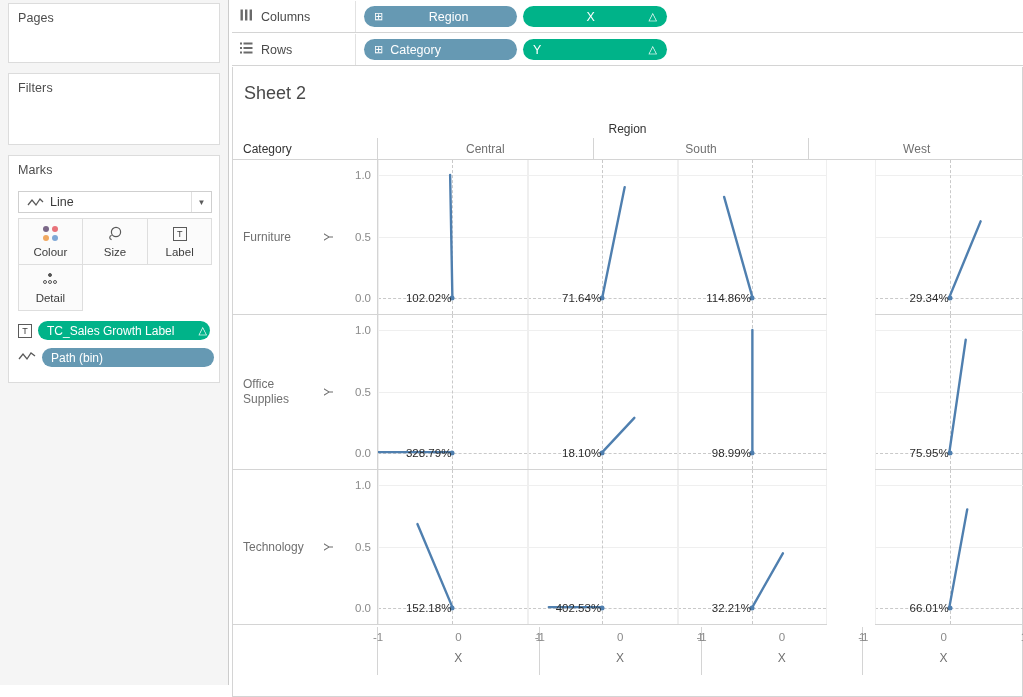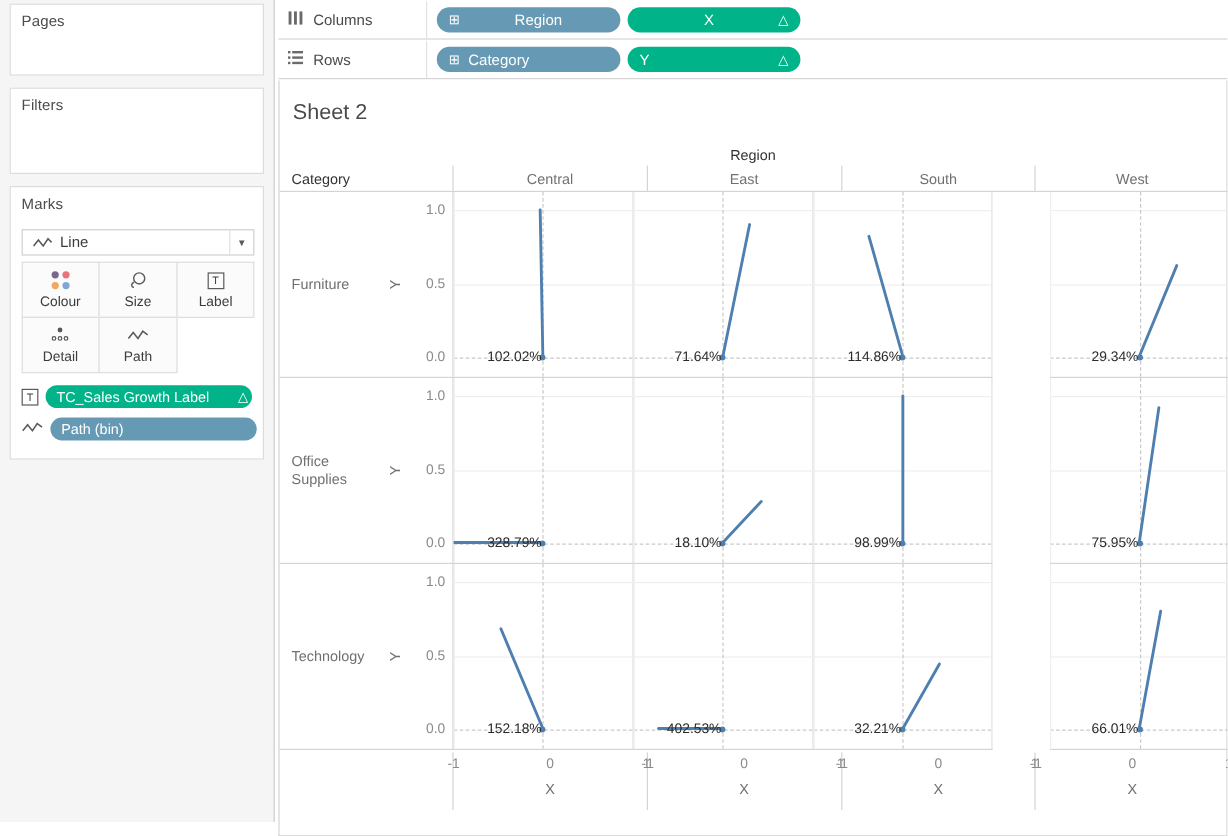--- a/index.html
+++ b/index.html
@@ -285,28 +285,20 @@
           <span class="mb-icon">
             <span class="dots3">
                 <i class="filled"></i>
                 <i></i>
                 <i></i>
                 <i></i>
               </span>
           </span>
           <span class="mb-label">Detail</span>
         </div>
-        <div class="mark-btn">
-          <span class="mb-icon">
-            <svg width="18" height="11" viewBox="0 0 18 11">
-                <polyline points="1,8 5,3 9,8 13,2 17,5" fill="none" stroke="#5a5a5a" stroke-width="1.3"></polyline>
-              </svg>
-          </span>
-          <span class="mb-label">Path</span>
-        </div>
       </div>
 
       <div class="mark-pill-row" id="pill-row-label">
         <span class="tbox">T</span>
         <span class="pill green" id="pill-label">
           <span class="pill-text">TC_Sales Growth Label</span>
           <span class="pill-agg">△</span>
         </span>
       </div>
 
@@ -376,21 +368,20 @@
   </div>
 
   <div id="view">
     <div id="sheet-title">Sheet 2</div>
     <div id="region-caption">Region</div>
 
     <div id="col-header">
       <div class="ch-corner">Category</div>
 
     <div class="ch-cell">Central</div>
-        <div class="ch-cell">East</div>
         <div class="ch-cell">South</div>
         <div class="ch-cell">West</div>
       </div>
 
     <div id="plot">
 
     <div class="row-band r0">
           <div class="rb-left">
             <div class="cat-name">Furniture</div>
             <div class="y-axis-title">Y</div>

